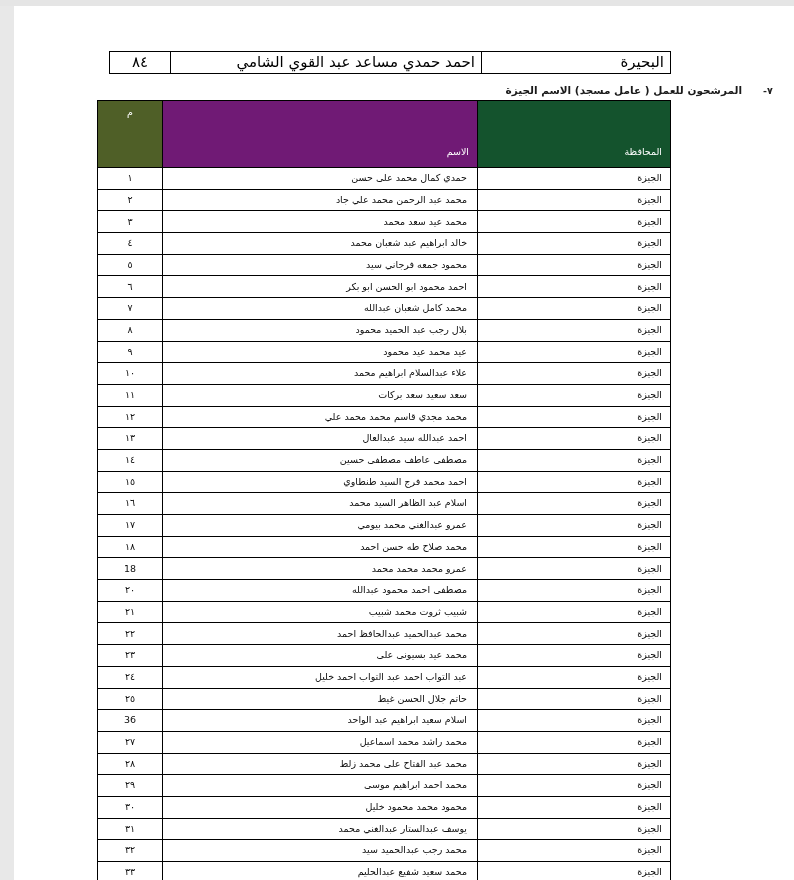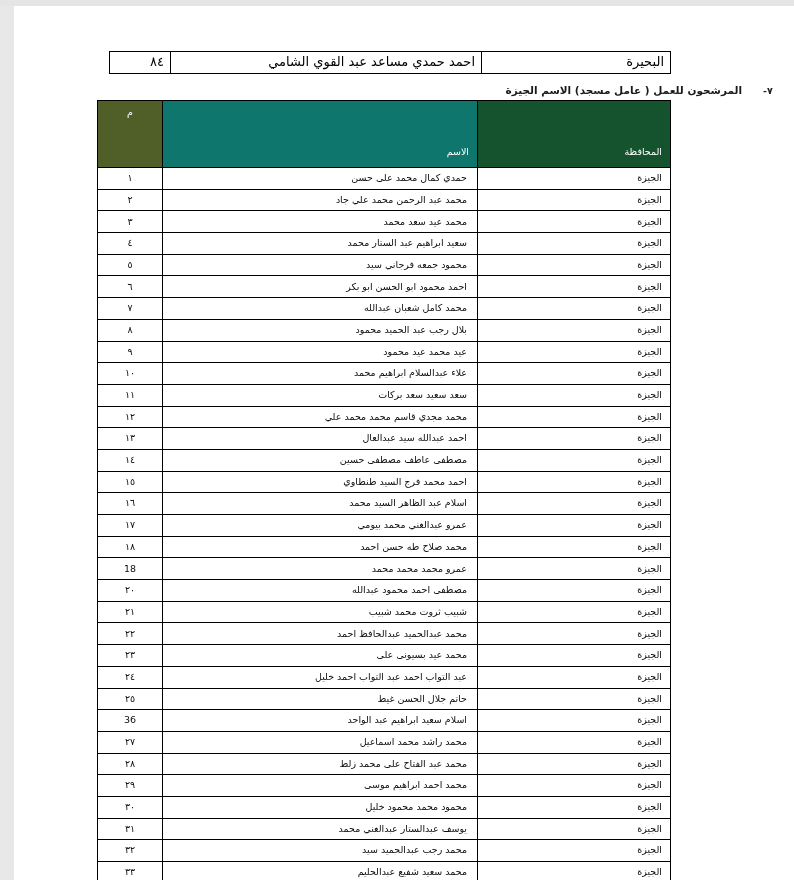--- a/index.html
+++ b/index.html
@@ -41,27 +41,26 @@
     top: 45px;
     right: 123px;
     width: 522px;
     border-collapse: collapse;
     table-layout: fixed;
     direction: rtl;
   }
   .cont-table td {
     border: 1.3px solid #000000;
     height: 21px;
-    font-size: 13px;
+    font-size: 15px;
     color: #000000;
     padding: 0 6px;
     line-height: 1.15;
     white-space: nowrap;
     overflow: hidden;
-    text-align: right;
   }
   .col-num   { width: 48px;  text-align: center; }
   .col-name  { width: 298px; text-align: right; }
   .col-gov   { width: 176px; text-align: right; }
 
   
   .section-line {
     position: absolute;
     top: 75px;
     right: 0px;
@@ -148,21 +147,21 @@
 
     <div class="section-line">
       <div class="section-marker">-٧</div>
       <div class="section-title">المرشحون للعمل ( عامل مسجد) الاسم الجيزة</div>
     </div>
 
     <table class="main-table">
       <thead>
         <tr>
           <th class="th-gov col-gov" style="background: #14532d;">المحافظة</th>
-          <th class="th-name col-name" style="background: #0f766e;">الاسم</th>
+          <th class="th-name col-name" style="background: #701a75;">الاسم</th>
           <th class="th-num col-num" style="background: rgb(79, 95, 39);">م</th>
         </tr>
       </thead>
       <tbody id="rows-body">
           <tr>
             <td class="c-gov col-gov">الجيزة</td>
             <td class="c-name col-name">حمدي كمال محمد على حسن</td>
             <td class="c-num col-num">١</td>
           </tr>
           <tr>
@@ -170,21 +169,21 @@
             <td class="c-name col-name">محمد عبد الرحمن محمد علي جاد</td>
             <td class="c-num col-num">٢</td>
           </tr>
           <tr>
             <td class="c-gov col-gov">الجيزة</td>
             <td class="c-name col-name">محمد عيد سعد محمد</td>
             <td class="c-num col-num">٣</td>
           </tr>
           <tr>
             <td class="c-gov col-gov">الجيزة</td>
-            <td class="c-name col-name">سعيد ابراهيم عبد الستار محمد</td>
+            <td class="c-name col-name">خالد ابراهيم عبد شعبان محمد</td>
             <td class="c-num col-num">٤</td>
           </tr>
           <tr>
             <td class="c-gov col-gov">الجيزة</td>
             <td class="c-name col-name">محمود جمعه فرجاني سيد</td>
             <td class="c-num col-num">٥</td>
           </tr>
           <tr>
             <td class="c-gov col-gov">الجيزة</td>
             <td class="c-name col-name">احمد محمود ابو الحسن ابو بكر</td>

